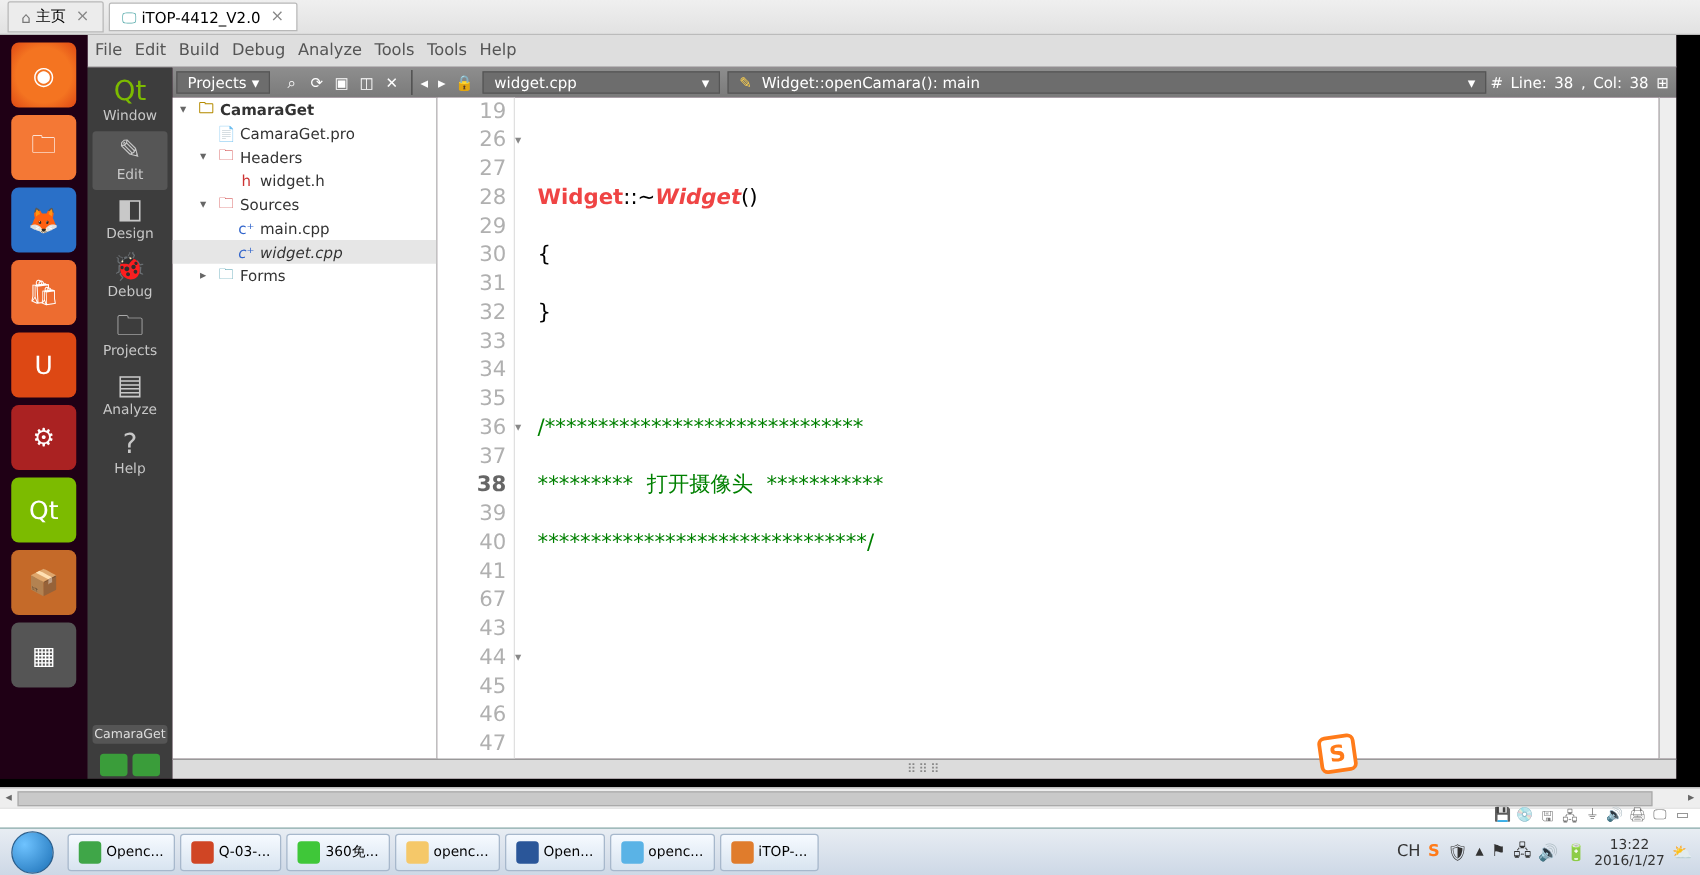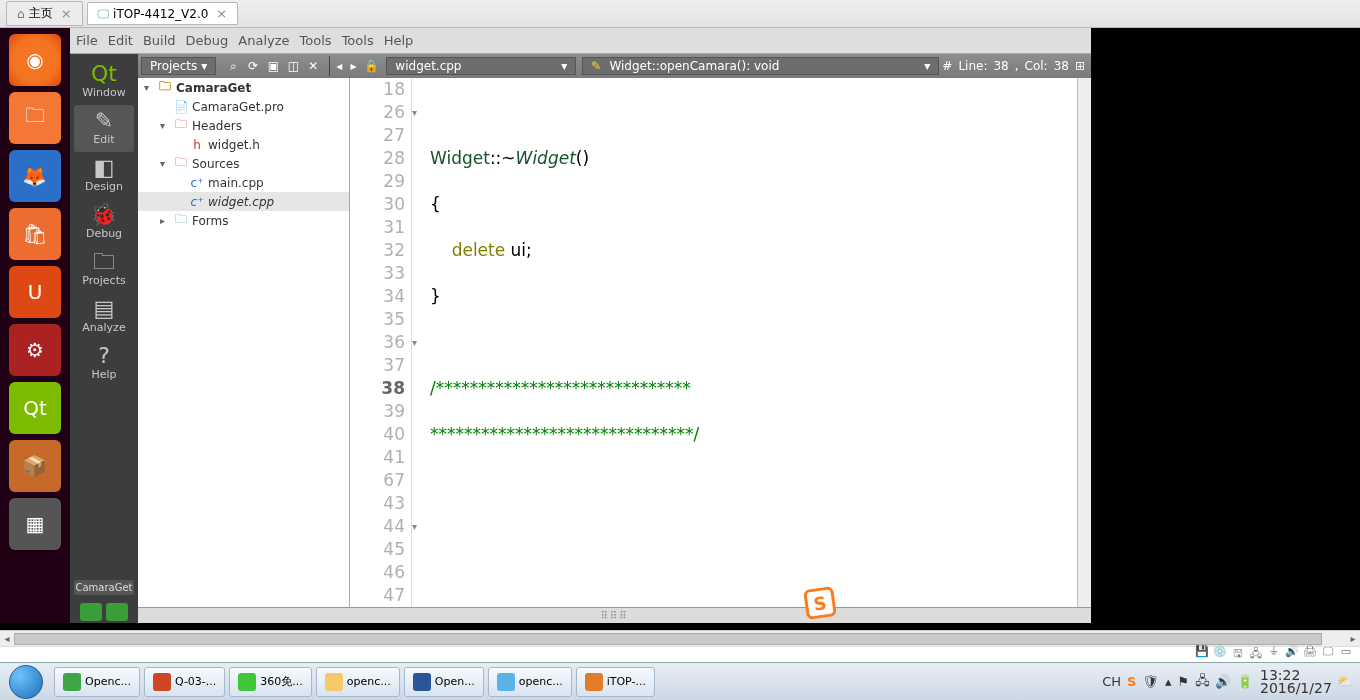--- a/index.html
+++ b/index.html
@@ -10,21 +10,21 @@
 .vm-tab { display: flex; align-items: center; gap: 4px; padding: 3px 10px; border: 1px solid #b8b8b8; background: #fff; margin-right: 4px; border-radius: 2px 2px 0 0; cursor: pointer; }
 .vm-tab.home { background: #ececec; }
 .vm-tab .close { color: #888; font-size: 13px; margin-left: 4px; }
 .vm-tab .home-ico { color: #777; }
 .vm-tab .session-ico { color: #5aa; }
 
 
 .vm-area { position: absolute; top: 28px; left: 0; right: 0; bottom: 70px; background: #000; }
 
 
-.ubuntu { position: absolute; left: 0; top: 0; width: 1091px; height: 595px; background: #2c001e; }
+.ubuntu { position: absolute; left: 0; top: 0; width: 1341px; height: 595px; background: #2c001e; }
 
 
 .menubar { position: absolute; left: 70px; top: 0; right: 0; height: 26px; background: #dedede; border-bottom: 1px solid #aaa; font-size: 13px; display: flex; align-items: center; padding-left: 6px; gap: 10px; color: #555; }
 
 
 .launcher { position: absolute; left: 0; top: 0; width: 70px; height: 595px; background: rgba(30,0,20,.9); display: flex; flex-direction: column; align-items: center; padding-top: 6px; gap: 6px; }
 .launcher .ico { width: 52px; height: 52px; border-radius: 6px; background: #333; display: flex; align-items: center; justify-content: center; font-size: 20px; color: #fff; }
 .ico.ubu { background: radial-gradient(circle,#f47421 60%,#dd4814); }
 .ico.files { background: #f47835; }
 .ico.ff { background: #2a70c8; }
@@ -66,21 +66,21 @@
 .ptree .row.bold { font-weight: bold; }
 
 
 .coder { position: absolute; left: 350px; right: 14px; top: 50px; bottom: 16px; background: #fff; font-family: "DejaVu Sans Mono","Consolas",monospace; font-size: 17px; line-height: 23px; overflow: hidden; }
 .coder .gutter { position: absolute; left: 0; top: 0; bottom: 0; width: 62px; background: #fff; border-right: 1px solid #e0e0e0; text-align: right; color: #b0b0b0; padding-right: 6px; }
 .coder .fold { position: absolute; left: 62px; top: 0; bottom: 0; width: 14px; }
 .coder .fold span { position: absolute; left: 0; font-size: 10px; color: #888; }
 .coder .codebody { position: absolute; left: 80px; top: 0; right: 0; bottom: 0; white-space: pre; color: #000; }
 .coder .ln { height: 23px; }
 .kw { color: #808000; }
-.typ { color: #14532d; }
+.typ { color: #ef4444; font-weight: bold; }
 .it { font-style: italic; }
 .cmt { color: #008000; }
 .curline { font-weight: bold; color: #666; }
 .sbar-v { position: absolute; right: 0; top: 50px; bottom: 16px; width: 14px; background: #eee; border-left:1px solid #bbb; }
 
 
 .splitter { position: absolute; left: 138px; right: 0; bottom: 0; height: 16px; background: #dcdcdc; border-top: 1px solid #999; display:flex; align-items:center; justify-content:center; font-size:10px; color:#888; letter-spacing:2px;}
 
 
 .vm-hscroll { position: absolute; left: 0; right: 0; bottom: 54px; height: 16px; background: #eee; border-top: 1px solid #ccc; }
@@ -92,21 +92,21 @@
 .vm-hint .right-icons { margin-left: auto; display: flex; gap: 2px; font-size: 11px; color: #777; }
 .vm-hint .right-icons span { width:16px; text-align:center; }
 
 
 .taskbar { position: absolute; left: 0; right: 0; bottom: 0; height: 38px; background: linear-gradient(#e8edf3,#cdd8e6); border-top: 1px solid #8aa; display: flex; align-items: center; font-size: 11px; }
 .taskbar .start { width: 52px; height: 38px; display:flex; align-items:center; justify-content:center; }
 .taskbar .start .orb { width:34px; height:34px; border-radius:50%; background: radial-gradient(circle at 30% 30%, #6fc3ff, #1b6fb5); border:1px solid #2a5e8c; }
 .taskbar .task { display:flex; align-items:center; gap:4px; height:30px; padding:0 8px; margin:0 2px; background:linear-gradient(#f6faff,#d8e4f0); border:1px solid #a7b8cc; border-radius:3px; cursor:pointer; max-width:90px; overflow:hidden; }
 .taskbar .task .ti { width:18px; height:18px; border-radius:3px; }
 .taskbar .tray { margin-left:auto; display:flex; align-items:center; gap:6px; padding:0 6px; color:#333; }
-.taskbar .tray .clock { line-height:13px; font-size:14px; }
+.taskbar .tray .clock { text-align:center; line-height:13px; font-size:11px; }
 .taskbar .tray .ic { font-size:13px; }
 
 
 .sogou { position:absolute; right:256px; top:560px; width:30px; height:30px; border-radius:6px; background:#fff; border:3px solid #ff7b1a; color:#ff7b1a; font-weight:bold; font-size:18px; display:flex; align-items:center; justify-content:center; transform:rotate(-8deg);}
 </style>
 </head>
 <body>
 
 <div class="vm-tabs">
   <div class="vm-tab home">
@@ -178,21 +178,21 @@
       <div class="div"></div>
       <span class="nav-arr">◂</span>
       <span class="nav-arr">▸</span>
       <span style="padding:0 4px;color:#ccc">🔒</span>
       <div class="sel" style="min-width:190px">
           <span>widget.cpp</span>
           <span style="margin-left:auto">▾</span>
         </div>
       <div class="sel" style="flex:1">
           <span class="pencil">✎</span>
-          <span>Widget::openCamara(): void</span>
+          <span>Widget::openCamara(): main</span>
           <span style="margin-left:auto">▾</span>
         </div>
       <div class="status">
         <span>#</span>
         <span>Line:</span>
         <span>38</span>,
         <span>Col:</span>
         <span>38</span>
         <span>⊞</span>
       </div>
@@ -236,21 +236,21 @@
         </div>
       <div class="row pad1">
           <span class="arr">▸</span>
           <span class="fi" style="color:#49a">🗀</span>
           <span>Forms</span>
         </div>
     </div>
 
     <div class="coder">
       <div class="gutter">
-        <div class="ln">18</div>
+        <div class="ln">19</div>
           <div class="ln">26</div>
           <div class="ln">27</div>
         <div class="ln">28</div>
           <div class="ln">29</div>
           <div class="ln">30</div>
         <div class="ln">31</div>
           <div class="ln">32</div>
           <div class="ln">33</div>
         <div class="ln">34</div>
           <div class="ln">35</div>
@@ -269,24 +269,24 @@
       </div>
       <div class="fold">
         <span style="top:23px">▾</span>
         <span style="top:253px">▾</span>
         <span style="top:437px">▾</span>
       </div>
       <div class="codebody">
 <div class="ln"></div>
 <div class="ln"><span class="typ">Widget</span><span>::~</span><span class="typ it">Widget</span><span>()</span></div>
 <div class="ln">{</div>
-<div class="ln"><span>    </span><span class="kw">delete</span><span> ui;</span></div>
 <div class="ln">}</div>
 <div class="ln"></div>
 <div class="ln cmt">/******************************</div>
+<div class="ln cmt">*********  打开摄像头  ***********</div>
 <div class="ln cmt">*******************************/</div>
 
 
 
 
 
 
 
 
 

